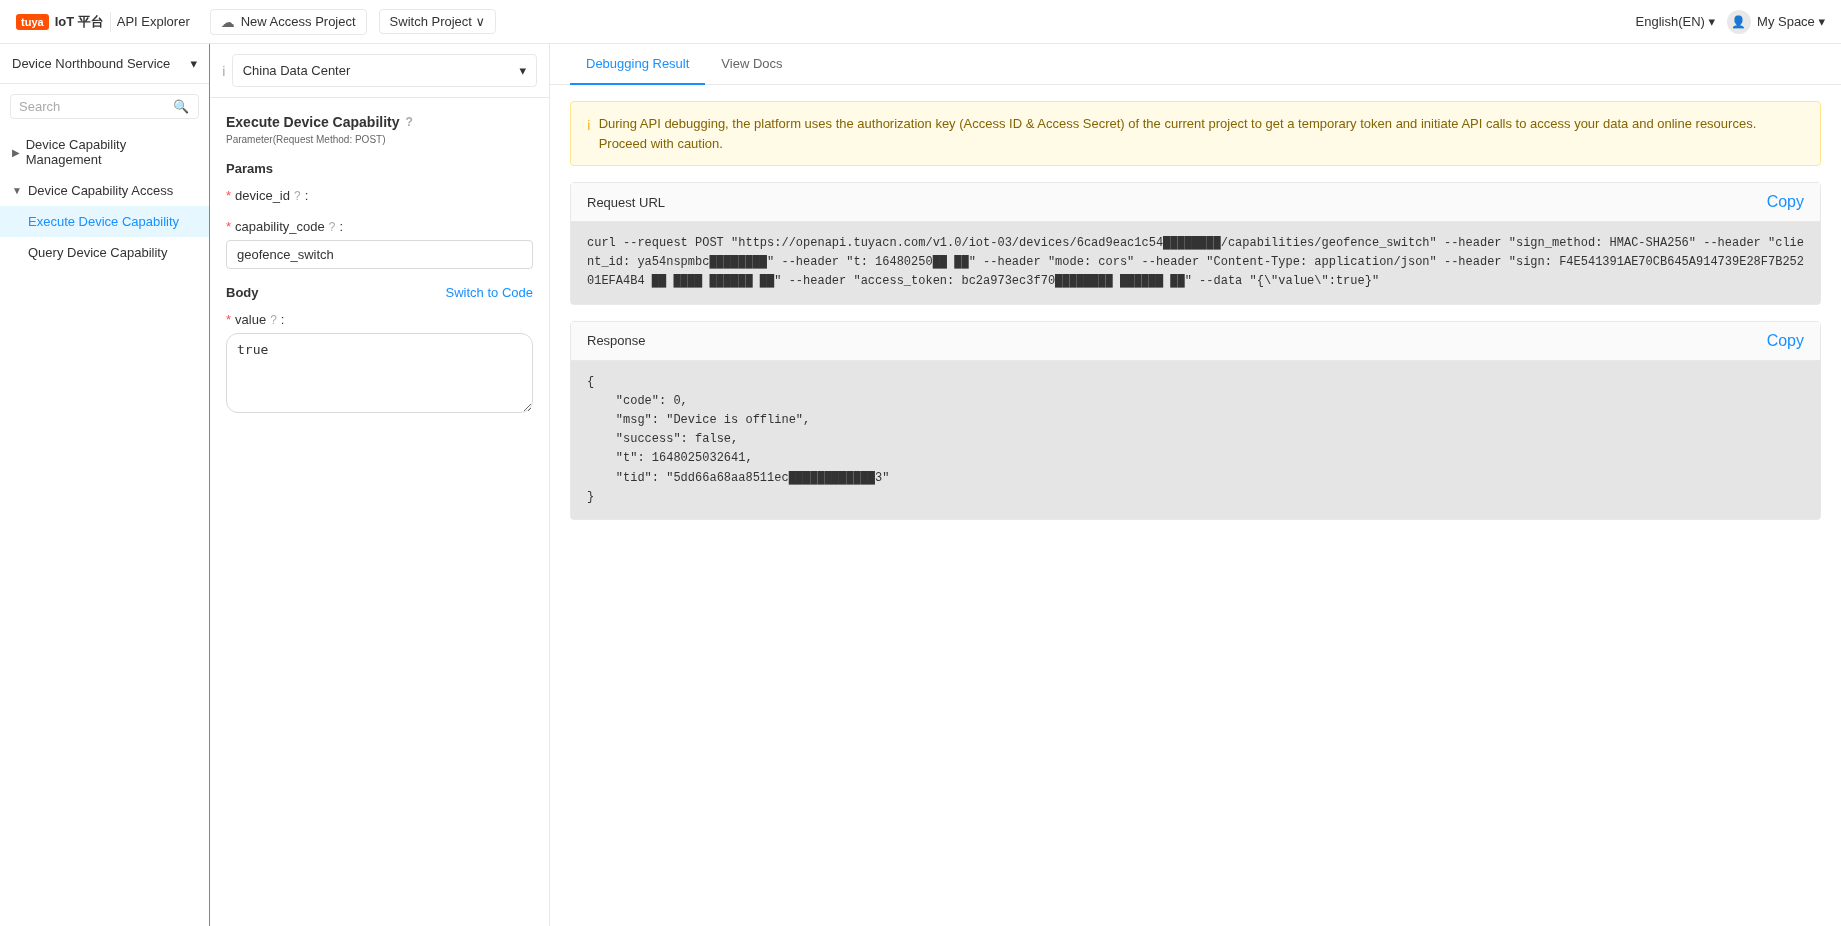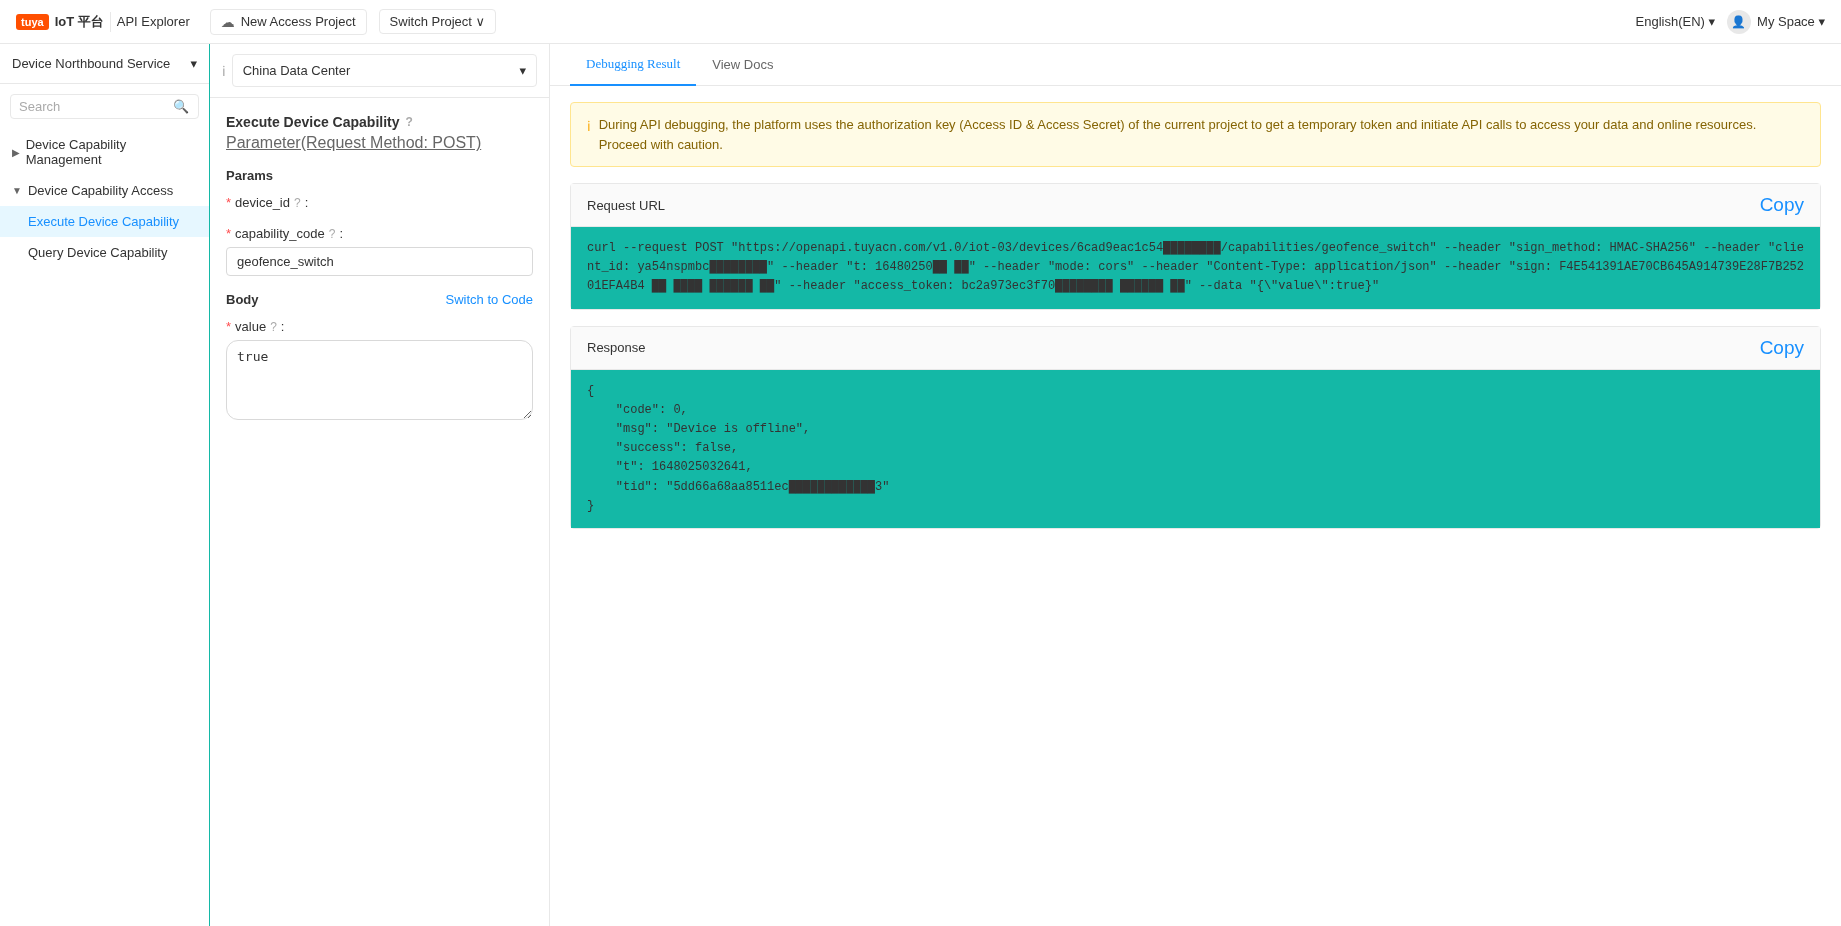--- a/index.html
+++ b/index.html
@@ -92,21 +92,21 @@
     .data-center-select {
       display: flex; align-items: center; gap: 6px;
       border: 1px solid #e8e8e8; border-radius: 4px;
       padding: 8px 10px; cursor: pointer; background: #fff;
       font-size: 13px; color: #333; flex: 1;
     }
 
     .form-panel { padding: 16px; overflow-y: auto; flex: 1; }
     .form-title { font-size: 14px; font-weight: 600; color: #333; margin-bottom: 4px; display: flex; align-items: center; gap: 6px; }
     .help-icon { color: #aaa; cursor: pointer; font-size: 12px; }
-    .param-method { font-size: 16px; color: #666; margin-bottom: 16px; text-decoration: underline; }
+    .param-method { font-size: 10px; color: #666; margin-bottom: 16px; }
     .section-title { font-size: 13px; font-weight: 600; color: #333; margin-bottom: 12px; }
     .form-field { margin-bottom: 16px; }
     .field-label {
       display: flex; align-items: center; gap: 4px;
       font-size: 13px; color: #333; margin-bottom: 6px;
     }
     .required-star { color: #ff4d4f; }
     .field-input {
       width: 100%; border: 1px solid #d9d9d9; border-radius: 4px;
       padding: 6px 10px; font-size: 13px; color: #333;
@@ -138,21 +138,21 @@
       background: #fff; overflow: hidden;
     }
     .right-tabs {
       display: flex; align-items: center; gap: 0;
       border-bottom: 1px solid #e8e8e8; padding: 0 20px;
     }
     .right-tab {
       padding: 12px 16px; cursor: pointer; font-size: 13px; color: #666;
       border-bottom: 2px solid transparent; margin-bottom: -1px;
     }
-    .right-tab.active { color: #1890ff; border-bottom-color: #1890ff; font-family: Liberation Serif, serif; }
+    .right-tab.active { color: #1890ff; border-bottom-color: #1890ff; }
 
     .right-content { flex: 1; overflow-y: auto; padding: 16px 20px; }
 
     .warning-banner {
       background: #fffbe6; border: 1px solid #ffe58f;
       border-radius: 4px; padding: 12px 16px;
       display: flex; align-items: flex-start; gap: 8px;
       margin-bottom: 16px;
     }
     .warning-icon { color: #faad14; font-size: 14px; flex-shrink: 0; margin-top: 1px; }
@@ -160,26 +160,26 @@
 
     .result-section {
       border: 1px solid #e8e8e8; border-radius: 4px; margin-bottom: 16px;
     }
     .result-section-header {
       display: flex; align-items: center; justify-content: space-between;
       padding: 10px 16px; border-bottom: 1px solid #e8e8e8;
       background: #fafafa;
     }
     .result-section-title { font-size: 13px; font-weight: 500; color: #333; }
-    .copy-btn { color: #1890ff; cursor: pointer; font-size: 19px; background: none; border: none; }
+    .copy-btn { color: #1890ff; cursor: pointer; font-size: 16px; background: none; border: none; }
     .result-content {
       padding: 12px 16px; font-family: 'Courier New', Courier, monospace;
       font-size: 12px; color: #333; line-height: 1.6;
       word-break: break-all; white-space: pre-wrap;
-      background: #14b8a6;
+      background: #e5e5e5;
     }
   </style>
 </head>
 <body>
 
 <div class="top-nav">
   <div class="logo-area">
     <span class="logo-tuya">tuya</span>
     <span class="logo-iot">IoT 平台</span>
     <div class="nav-divider"></div>

